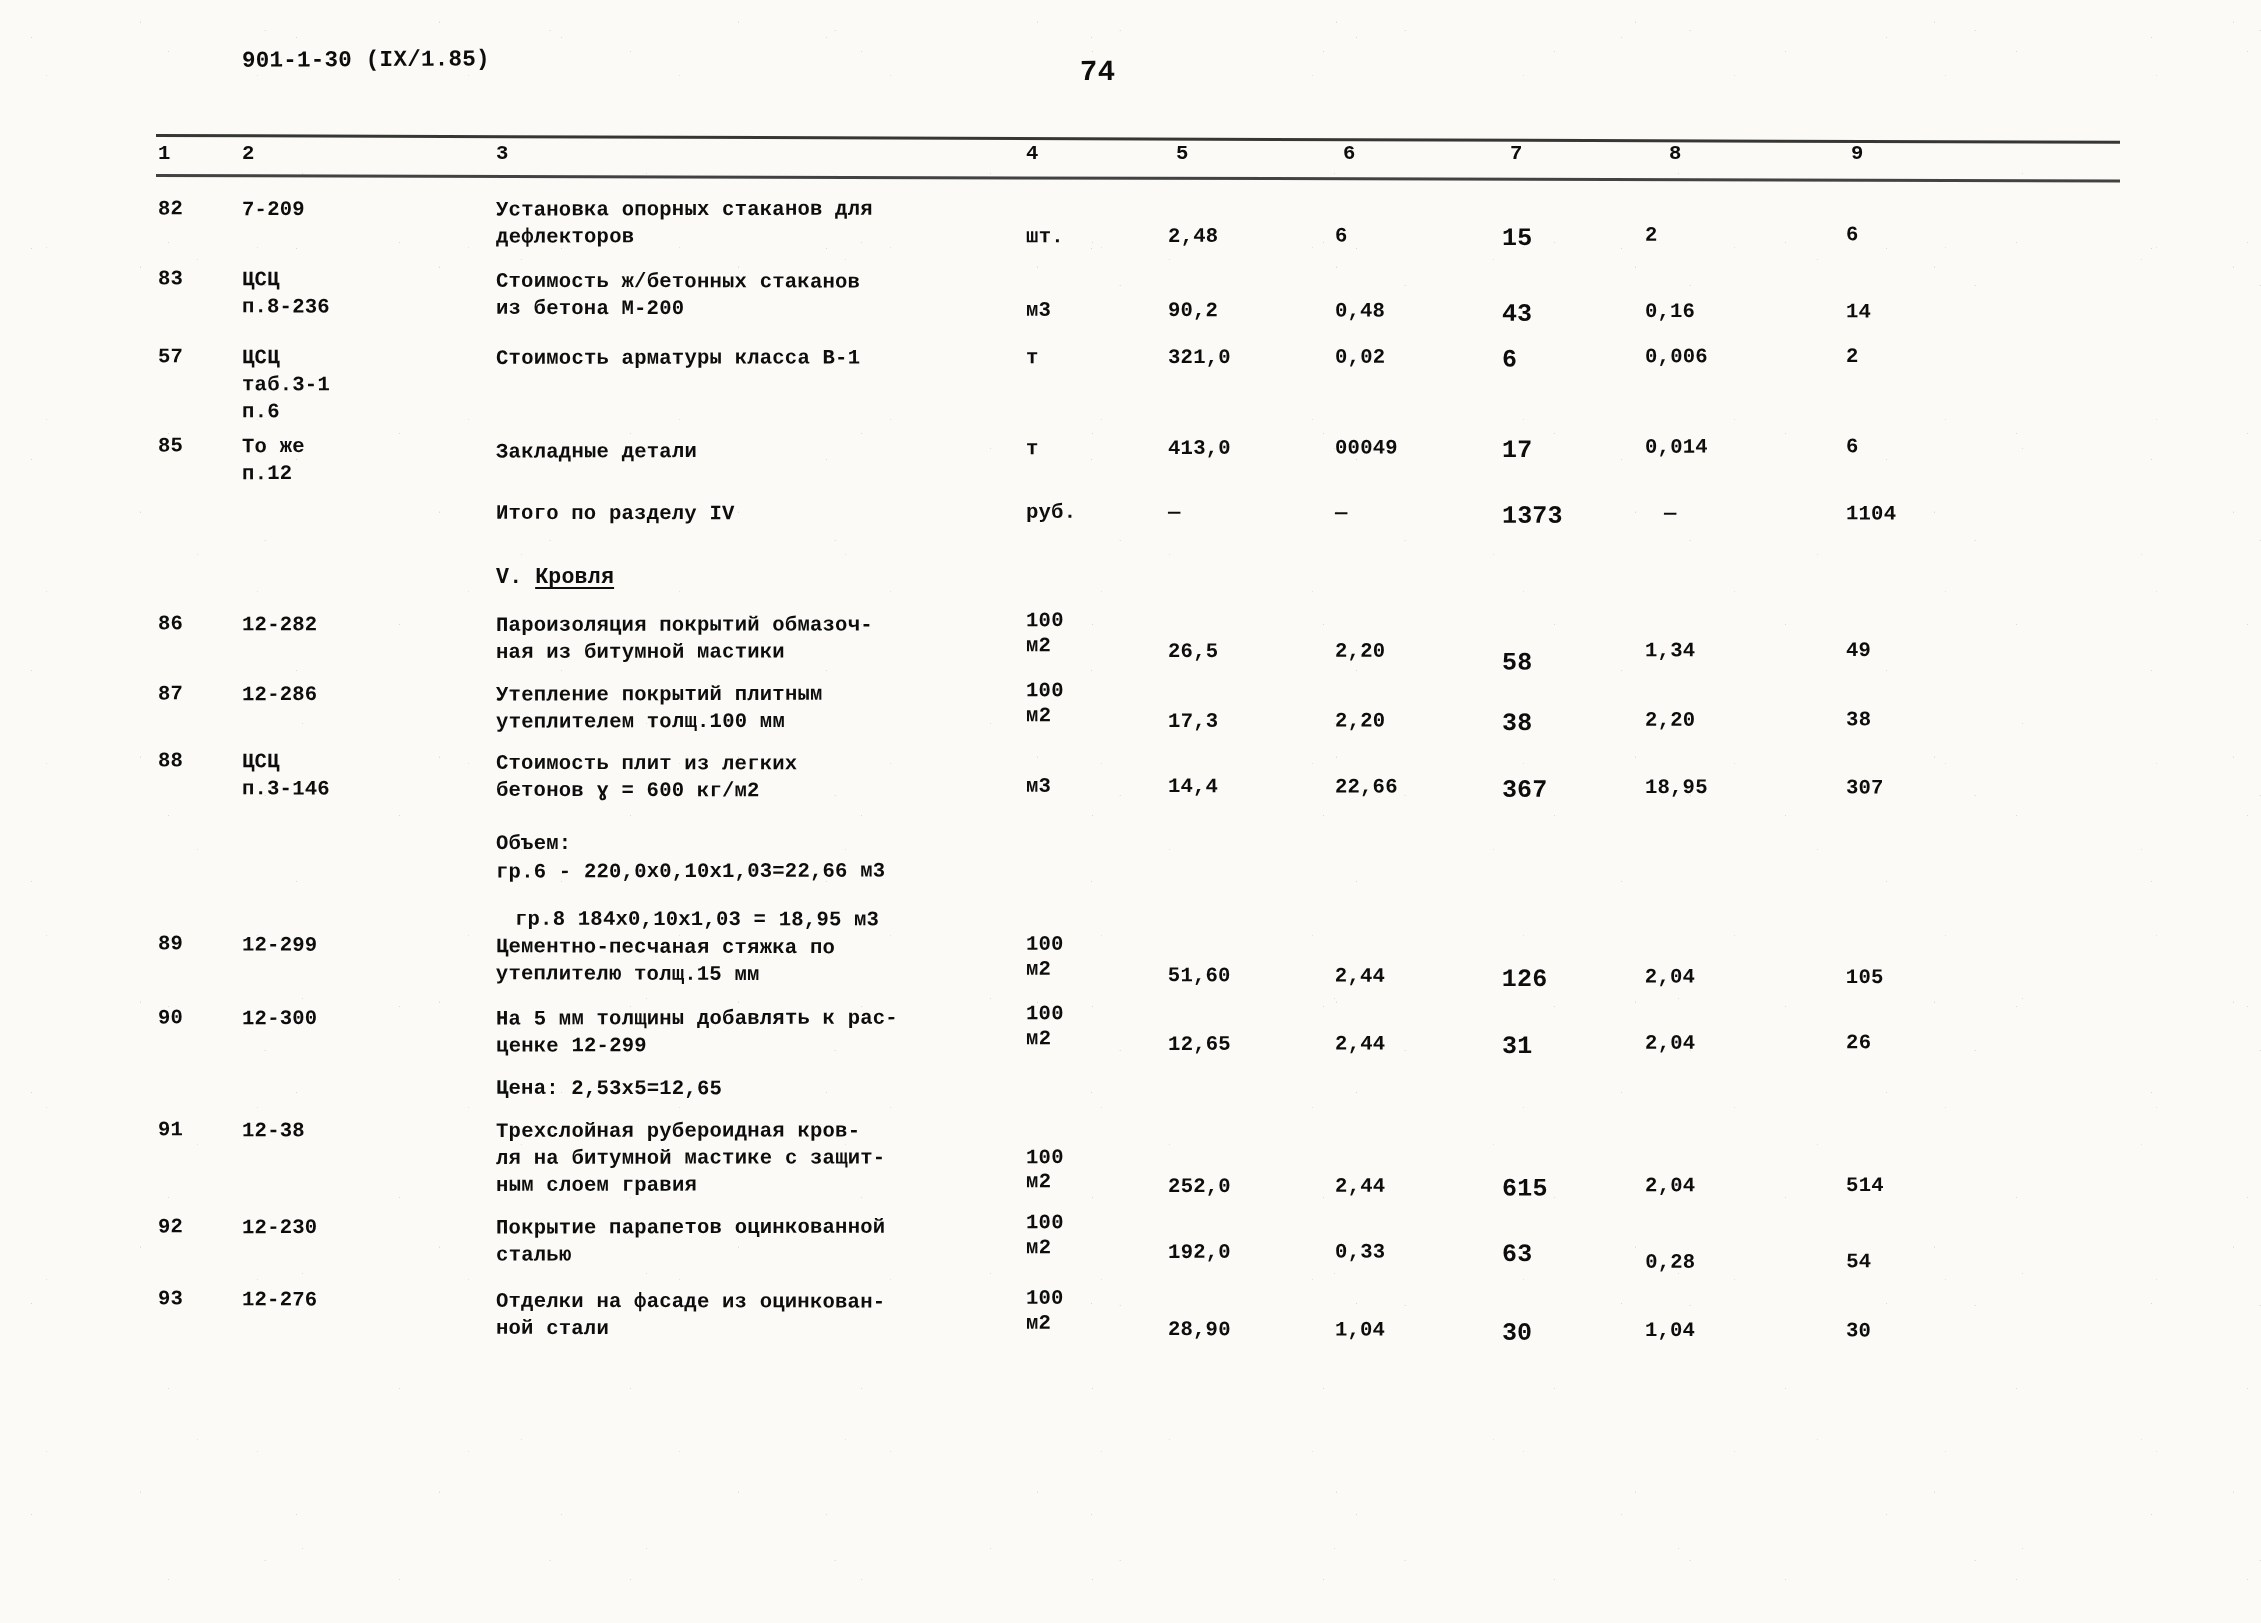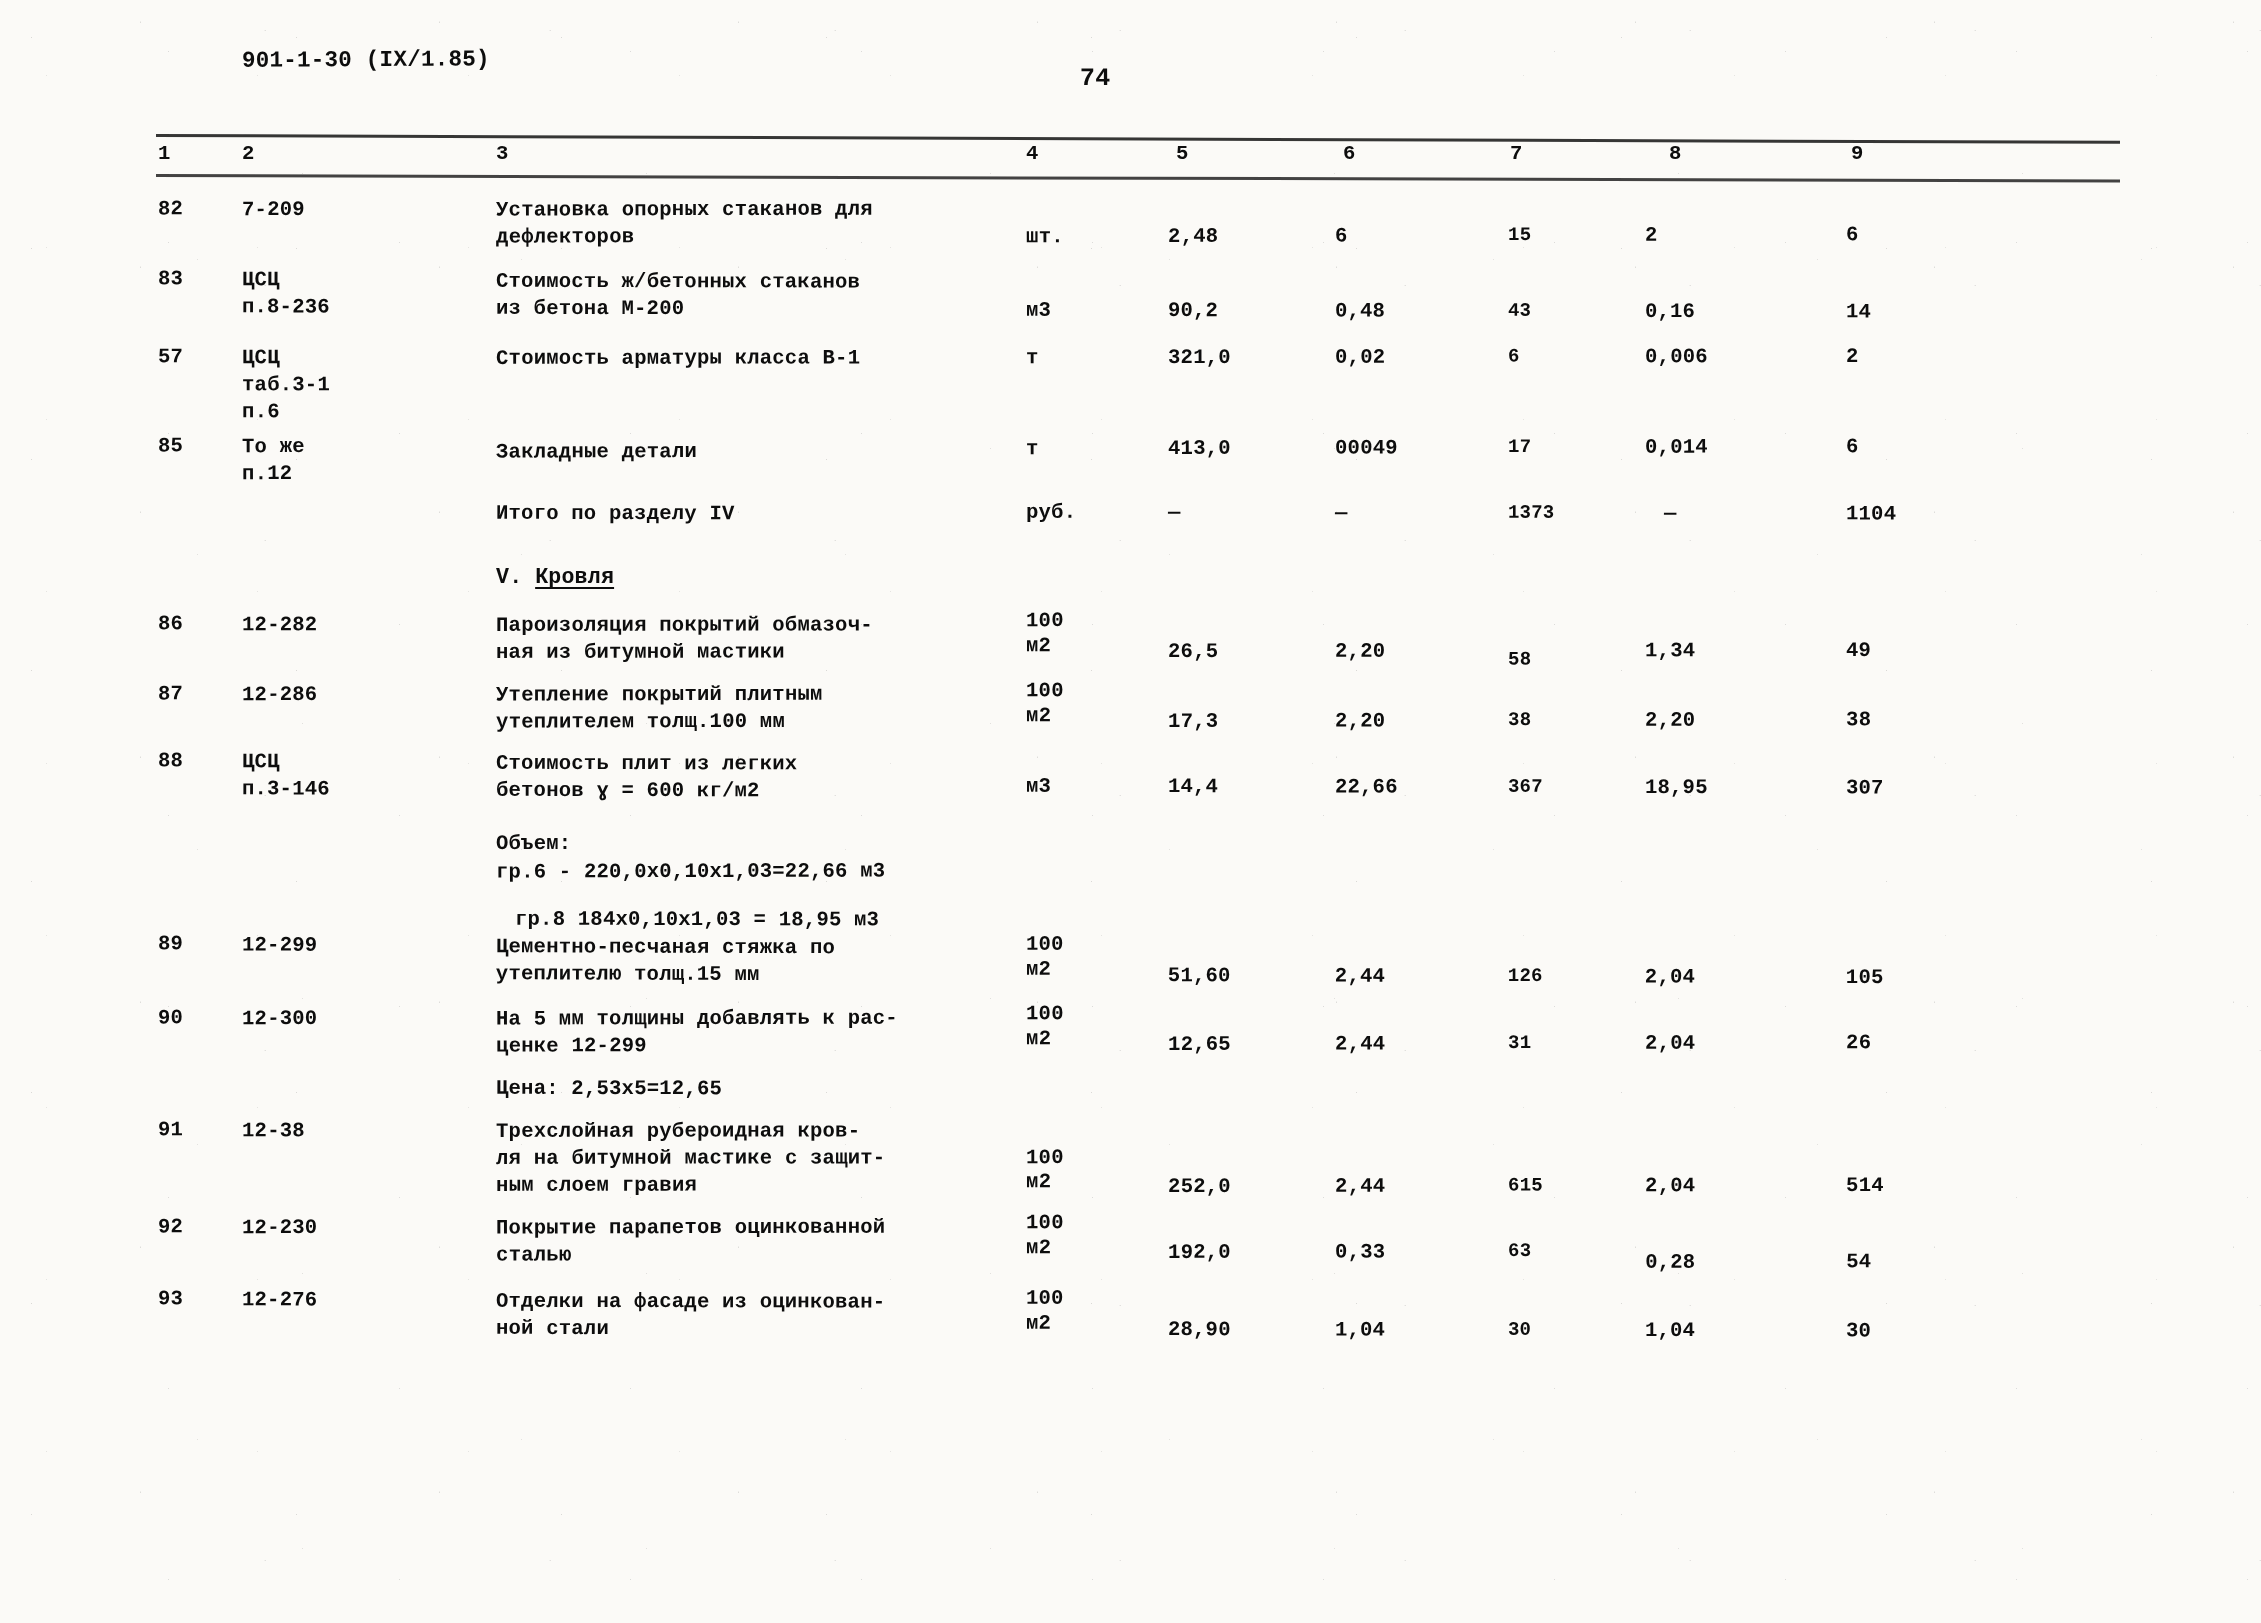--- a/index.html
+++ b/index.html
@@ -39,22 +39,22 @@
     font-weight:700;
     letter-spacing:0.2px;
   }
 
   #doc-code {
     position:absolute; left:242px; top:47px;
     font-size:22.6px;
     transform:rotate(-0.35deg);
   }
   #page-number {
-    position:absolute; left:1080px; top:64px;
-    font-size:25px;
+    position:absolute; left:1080px; top:56px;
+    font-size:29px;
     transform:rotate(-0.4deg);
   }
 
   
   .rule {
     position:absolute;
     background:#1a1a1a;
     transform-origin:left center;
   }
   #rule-top    { left:156px; top:134px;  width:1964px; height:3.4px;  transform:rotate(0.20deg); opacity:.88; }
@@ -71,21 +71,21 @@
   #tbody { position:absolute; left:0; top:0; width:100%; height:100%; }
 
   .row { position:absolute; left:0; width:100%; }
 
   .c-num   { position:absolute; left:158px;  width:59px; font-size:20.6px; }
   .c-code  { position:absolute; left:242px;  width:162px; font-size:20.6px; line-height:1.30;font-family:Liberation Mono, monospace; }
   .c-desc  { position:absolute; left:496px; width:496px; font-size:20.6px; line-height:1.32; }
   .c-unit  { position:absolute; left:1026px; width:98px; font-size:20.6px; line-height:1.20; }
   .c-v5    { position:absolute; left:1168px; width:113px; font-size:20.6px; text-align:left; }
   .c-v6    { position:absolute; left:1335px; width:113px; font-size:20.6px; text-align:left; }
-  .c-v7    { position:absolute; left:1502px; width:108px; font-size:19px; text-align:left;margin-left:6px; }
+  .c-v7    { position:absolute; left:1502px; width:108px; font-size:25px; text-align:left; }
   .c-v8    { position:absolute; left:1645px; width:123px; font-size:20.6px; text-align:left; }
   .c-v9    { position:absolute; left:1846px; width:113px; font-size:20.6px; text-align:left; }
 
   .note    { position:absolute; left:496px; font-size:20.6px; line-height:1.32; }
 
   #section-heading {
     position:absolute; left:496px; top:565px;
     font-size:21.6px;
   }
   #section-heading .sec-label { margin-right:12.8px; }

